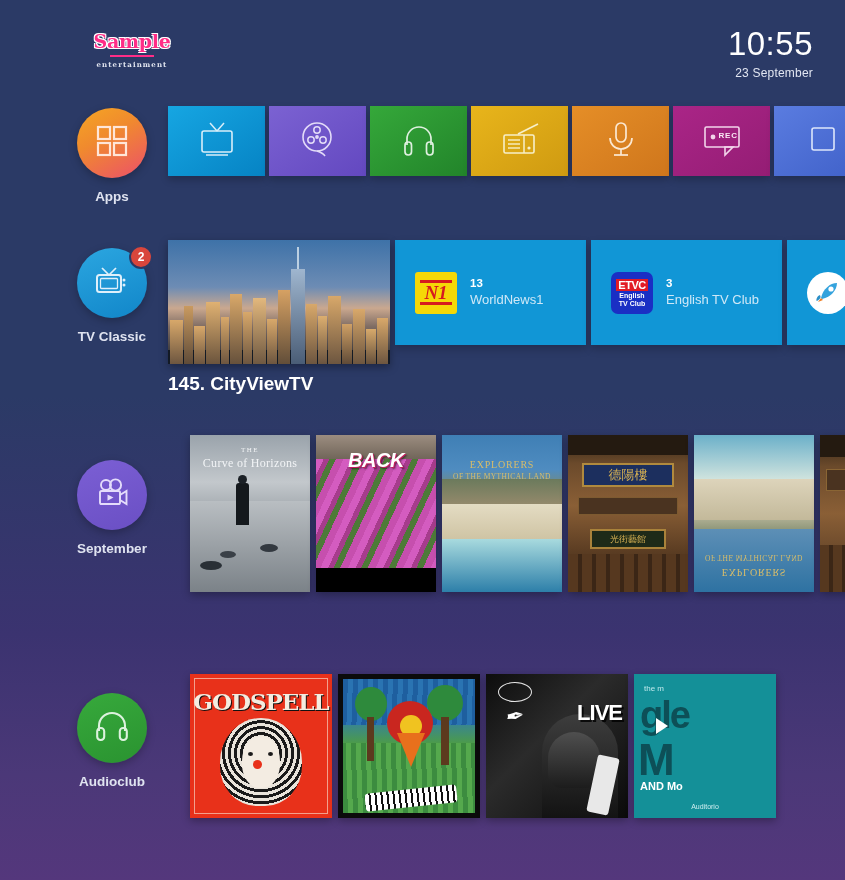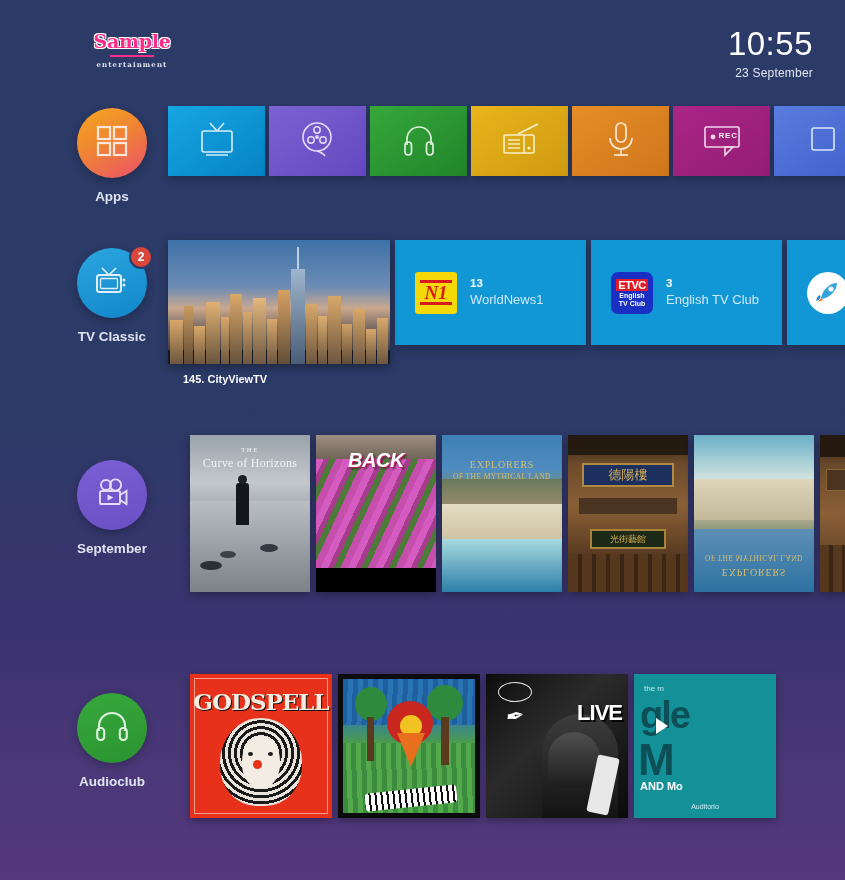--- a/index.html
+++ b/index.html
@@ -62,21 +62,21 @@
   }
 
   
   .tv-strip { display:flex; gap:5px; align-items:flex-start; }
   .tv-featured { width:222px; position:relative; }
   .tv-featured-img {
     width:222px; height:124px; position:relative; overflow:hidden;
     background:linear-gradient(to bottom,#3e72a8 0%, #6d8cb4 38%, #caa88f 55%, #7e6c63 70%, #1d242e 100%);
     box-shadow:0 3px 8px rgba(0,0,0,0.35);
   }
-  .tv-featured-label { margin-top:9px; font-size:11px; font-weight:bold; color:#ffffff;margin-left:15px; }
+  .tv-featured-label { margin-top:9px; font-size:19px; font-weight:bold; color:#ffffff; }
   .tv-card {
     width:191px; height:105px; background:#1196d6;
     display:flex; align-items:center; padding-left:20px; gap:13px;
     box-shadow:0 4px 8px rgba(0,0,0,0.22);
   }
   .tv-card-logo { width:42px; height:42px; flex:0 0 42px; border-radius:3px; overflow:hidden; position:relative; }
   .tv-card-num { font-size:11.5px; font-weight:bold; color:#ffffff; line-height:13px; }
   .tv-card-name { font-size:13px; color:#cfe8f7; line-height:17px; margin-top:1px; }
 
   

